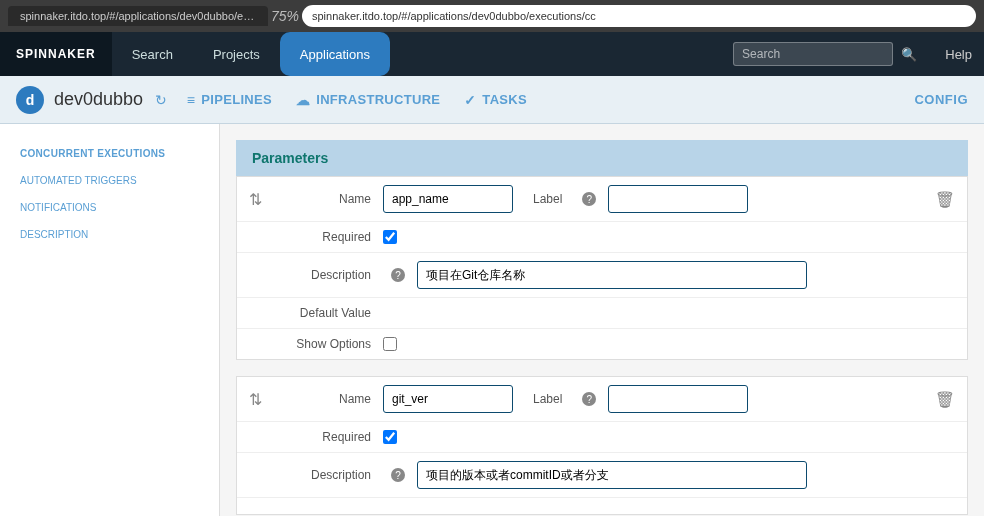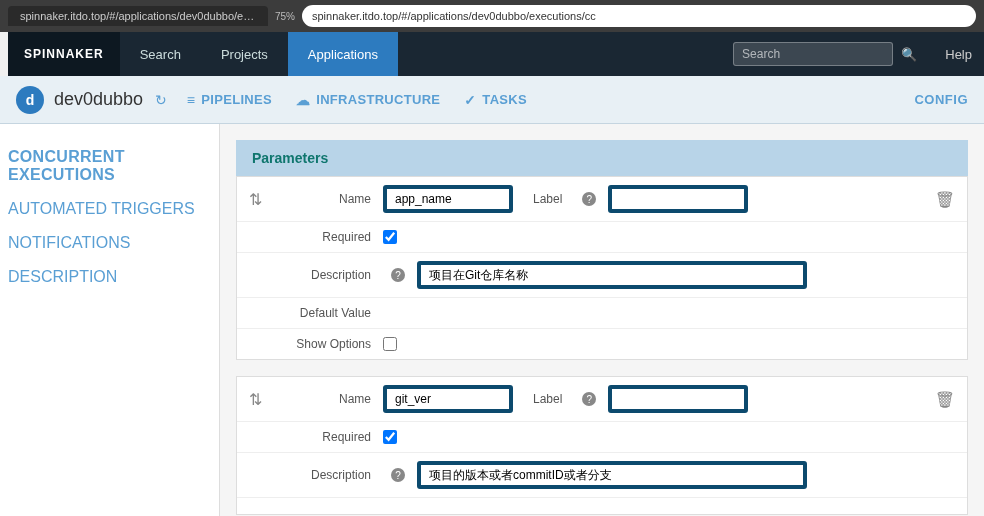--- a/index.html
+++ b/index.html
@@ -51,21 +51,20 @@
       font-size: 12px;
       cursor: pointer;
     }
 
     
     .app-nav {
       background: #1a2733;
       height: 44px;
       display: flex;
       align-items: stretch;
-      margin-left: 8px;
     }
     .app-logo {
       color: #fff;
       font-weight: bold;
       font-size: 12px;
       padding: 0 16px;
       display: flex;
       align-items: center;
       background: #0d1821;
       letter-spacing: 1px;
@@ -75,20 +74,21 @@
       padding: 0 20px;
       display: flex;
       align-items: center;
       font-size: 13px;
       cursor: pointer;
       text-decoration: none;
     }
     .nav-item.active {
       background: #2d7bbf;
       color: #fff;
+      border-radius: 10px;
     }
     .nav-search {
       margin-left: auto;
       display: flex;
       align-items: center;
       padding: 0 16px;
       gap: 8px;
     }
     .nav-search input {
       background: rgba(255,255,255,0.15);
@@ -180,22 +180,22 @@
 
     
     .sidebar {
       width: 220px;
       background: #fff;
       border-right: 1px solid #ddd;
       padding: 16px 0;
       flex-shrink: 0;
     }
     .sidebar-item {
-      padding: 8px 8px;
-      font-size: 16px;
+      padding: 8px 20px;
+      font-size: 10px;
       cursor: pointer;
       color: #5a9fd4;
     }
     .sidebar-item.active {
       background: #e8f0f5;
       color: #2d7bbf;
       font-weight: bold;
     }
     .sidebar-item.group-header {
       font-weight: 600;
@@ -242,21 +242,21 @@
 
     .field-label {
       color: #555;
       font-size: 12px;
       width: 90px;
       text-align: right;
       flex-shrink: 0;
     }
 
     .field-input {
-      border: 4px solid #0c4a6e;
+      border: 1px solid #0c4a6e;
       border-radius: 3px;
       padding: 4px 8px;
       font-size: 12px;
       height: 28px;
       outline: none;
     }
     .field-input.name-field { width: 130px; }
     .field-input.label-field { width: 140px; }
     .field-input.wide { width: 390px; }
 
@@ -298,21 +298,21 @@
   </style>
 </head>
 <body>
 
 <div class="browser-bar">
   <div class="browser-tab">
     <span>spinnaker.itdo.top/#/applications/dev0dubbo/executions/cc</span>
   </div>
   <div class="browser-controls">
     <div class="browser-icon">
-      <span style="font-size:10px;color:#bbb;">75%</span>
+      <span style="font-size:14px;color:#bbb;font-style:italic;">75%</span>
     </div>
   </div>
   <input class="url-bar" readonly="" style="flex: 1 1 0%;" value="spinnaker.itdo.top/#/applications/dev0dubbo/executions/cc">
 </div>
 
 <div class="app-nav">
   <div class="app-logo">
     <span>SPINNAKER</span>
   </div>
   <a class="nav-item">

